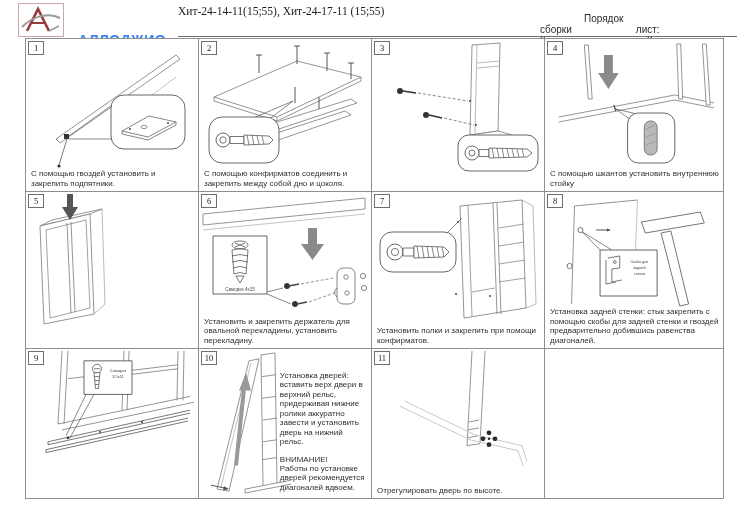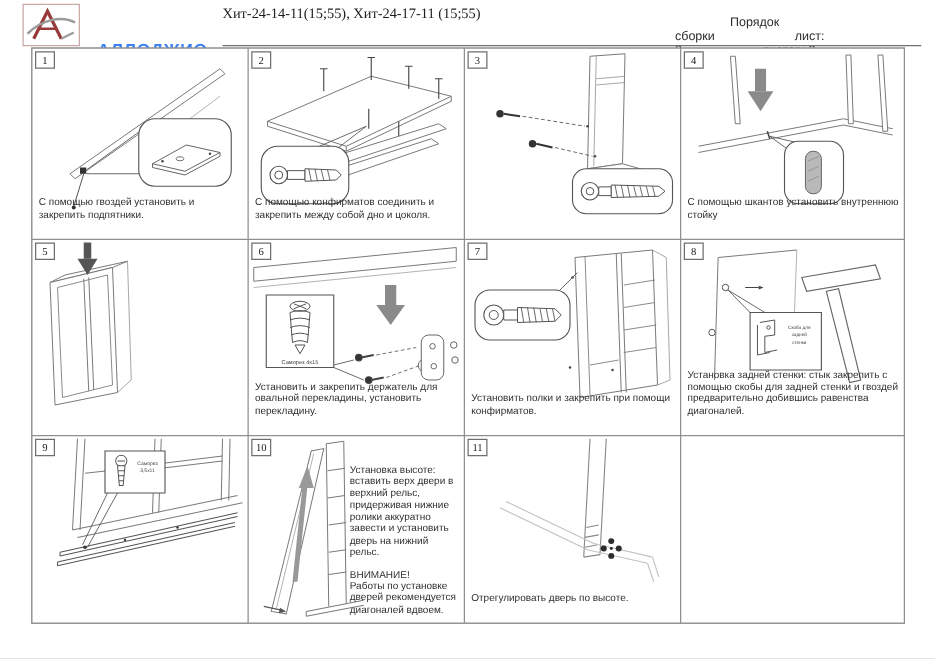--- a/index.html
+++ b/index.html
@@ -22,21 +22,21 @@
   
   .grid{position:absolute;left:25px;top:38px;width:697px;height:459px;
         display:grid;grid-template-columns:172px 172px 172px 1fr;
         grid-template-rows:152px 156px 1fr;gap:1px;background:#8f8f8f;border:1px solid #8f8f8f;}
   .cell{background:#fff;position:relative;overflow:hidden;}
   .pnum{position:absolute;left:2px;top:2px;min-width:12px;height:12px;padding:0 1px;
         border:1px solid #6f6f6f;font-family:"Liberation Serif",serif;font-size:8.5px;
         line-height:12px;text-align:center;color:#222;background:#fff;z-index:3;}
   .illus{position:absolute;left:0;top:0;right:0;bottom:0;}
   .illus svg{width:100%;height:100%;display:block;}
-  .cap{position:absolute;left:5px;right:4px;bottom:15px;font-size:8px;line-height:1.18;color:#2f2f2f;z-index:2;}
+  .cap{position:absolute;left:5px;right:4px;bottom:3px;font-size:8px;line-height:1.18;color:#2f2f2f;z-index:2;}
   .cap-right5{left:47%;right:5px;bottom:auto;top:58px;}
   .cap-right10{left:47%;right:3px;bottom:auto;top:22px;}
   .cap-9{bottom:2px;}
   .warn{margin-top:8px;}
   svg line,svg path,svg polygon,svg polyline,svg rect,svg circle,svg ellipse{vector-effect:non-scaling-stroke;}
   svg text{font-family:"Liberation Sans",sans-serif;fill:#444;}
 </style>
 </head>
 <body>
 
@@ -393,21 +393,21 @@
         <line x1="22" y1="140" x2="52" y2="14" stroke="#9a9a9a" stroke-width="0.6"></line>
         <g fill="#999">
           <polygon points="35,118 39,118 47,40 43,40"></polygon>
           <polygon points="40,42 52,42 47,24"></polygon>
         </g>
         <line x1="12" y1="138" x2="26" y2="141" stroke="#555" stroke-width="1"></line>
         <polygon points="25,139 30,142 24,143.5" fill="#555"></polygon>
       </svg>
     </div>
     <div class="cap cap-right10">
-      <div>Установка высоте:</div>
+      <div>Установка дверей:</div>
       <div>вставить верх двери в верхний рельс, придерживая нижние ролики аккуратно завести и установить дверь на нижний рельс.</div>
       <div class="warn">ВНИМАНИЕ!</div>
       <div>Работы по установке дверей рекомендуется диагоналей вдвоем.</div>
     </div>
   </div>
 
   <div class="cell">
     <div class="pnum">11</div>
     <div class="illus">
       <svg viewBox="0 0 172 151" preserveAspectRatio="none">

